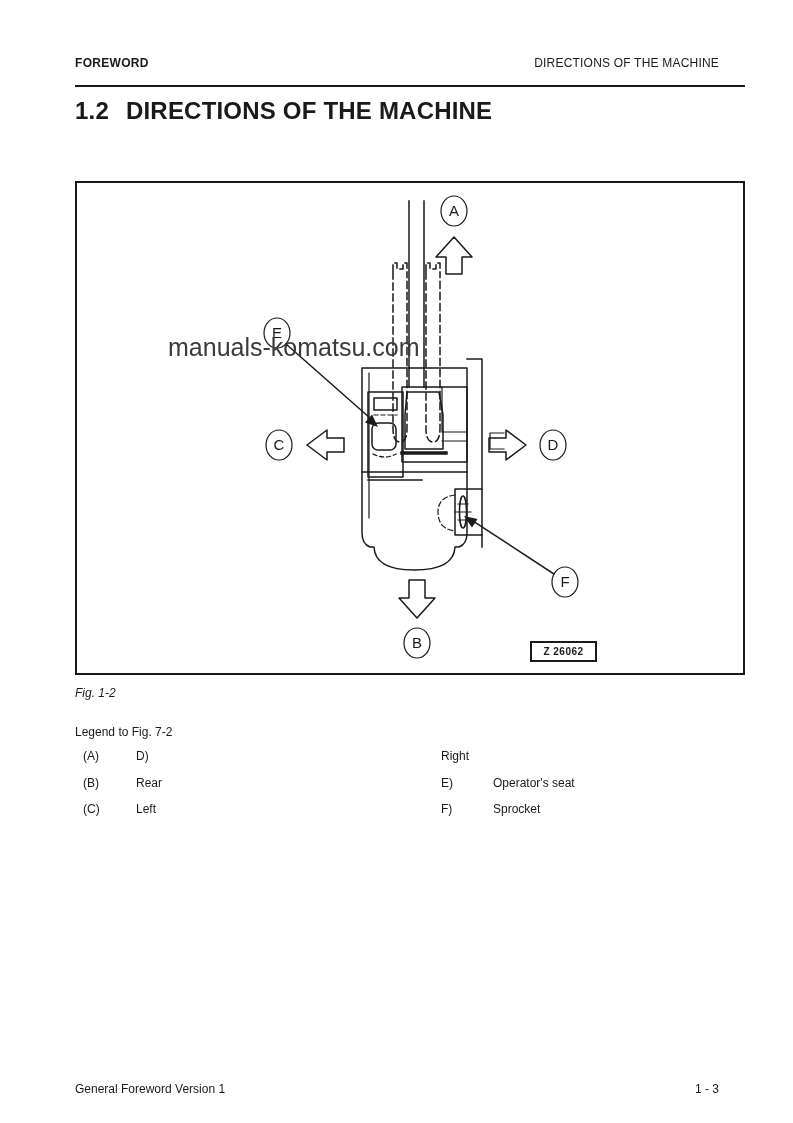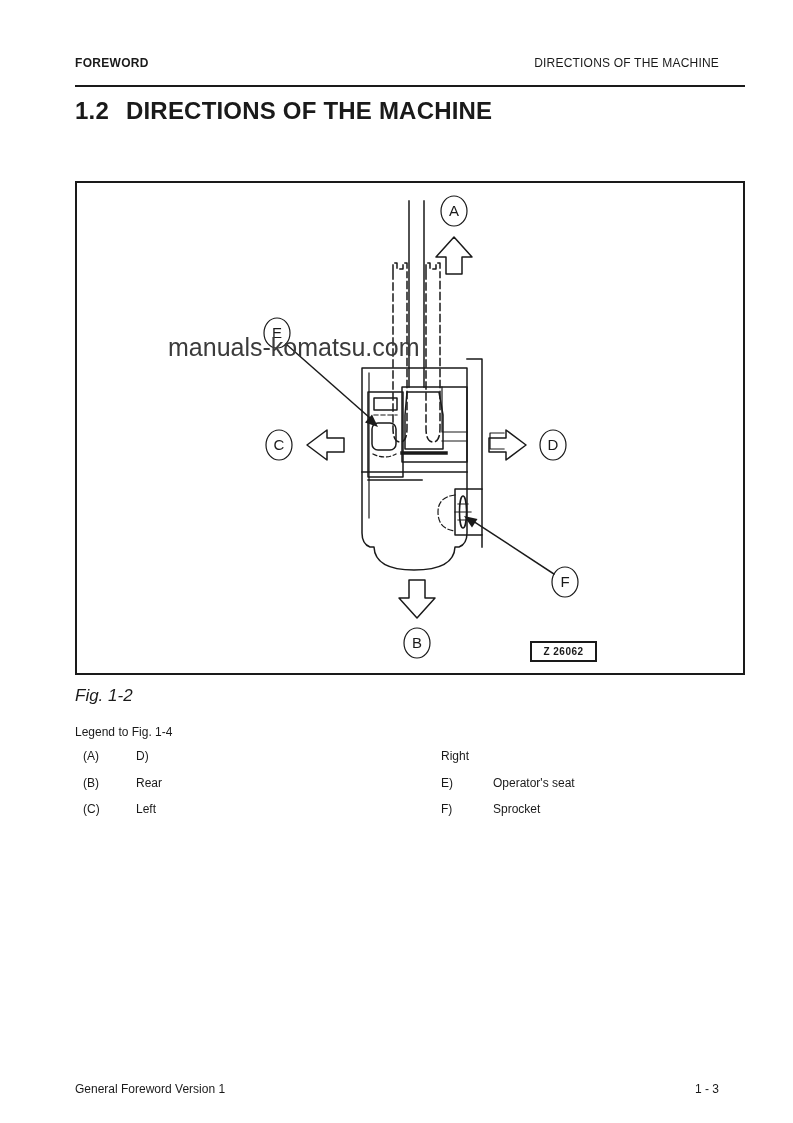--- a/index.html
+++ b/index.html
@@ -30,21 +30,21 @@
   .diagram .thin  { stroke-width:1.2; }
   .diagram text { fill:var(--ink); stroke:none; font-family:"Liberation Sans",sans-serif;
                   font-size:15px; text-anchor:middle; }
   .watermark { position:absolute; left:91px; top:150px; font-size:25px; color:var(--wm);
                white-space:nowrap; letter-spacing:0; }
   .zbox { position:absolute; left:453px; top:458px; width:67px; height:21px;
           border:2px solid var(--ink); box-sizing:border-box; display:flex;
           align-items:center; justify-content:center;
           font-size:10px; font-weight:bold; letter-spacing:.5px; }
 
-  .fig-caption  { position:absolute; left:75px; top:686px; font-size:17px; font-style:italic; }
+  .fig-caption  { position:absolute; left:75px; top:686px; font-size:12px; font-style:italic; }
   .legend-title { position:absolute; left:75px; top:725px; font-size:12px; }
 
   .legend { position:absolute; left:75px; top:749px; width:670px; }
   .lrow { display:grid; grid-template-columns:53px 305px 52px auto;
           padding-left:8px; height:26.5px; font-size:12px; align-items:start; }
 
   .para { position:absolute; left:75px; top:845px; width:672px;
           font-size:12px; line-height:21.5px; }
 
   .ftr-center { position:absolute; left:75px; top:1082px; width:670px; text-align:left; font-size:12px; }
@@ -146,21 +146,21 @@
         <ellipse cx="488" cy="399" rx="13" ry="15" class="thin"></ellipse>
         <text x="488" y="404">F</text>
       </g>
     </svg>
 
     <div class="watermark">manuals-komatsu.com</div>
     <div class="zbox">Z 26062</div>
   </div>
 
   <div class="fig-caption">Fig. 1-2</div>
-  <div class="legend-title">Legend to Fig. 1-4</div>
+  <div class="legend-title">Legend to Fig. 7-2</div>
 
   <div class="legend">
     <div class="lrow">
       <span>(A)</span>
       <span>D)</span>
       <span>Right</span>
     </div>
     <div class="lrow">
       <span>(B)</span>
       <span>Rear</span>

